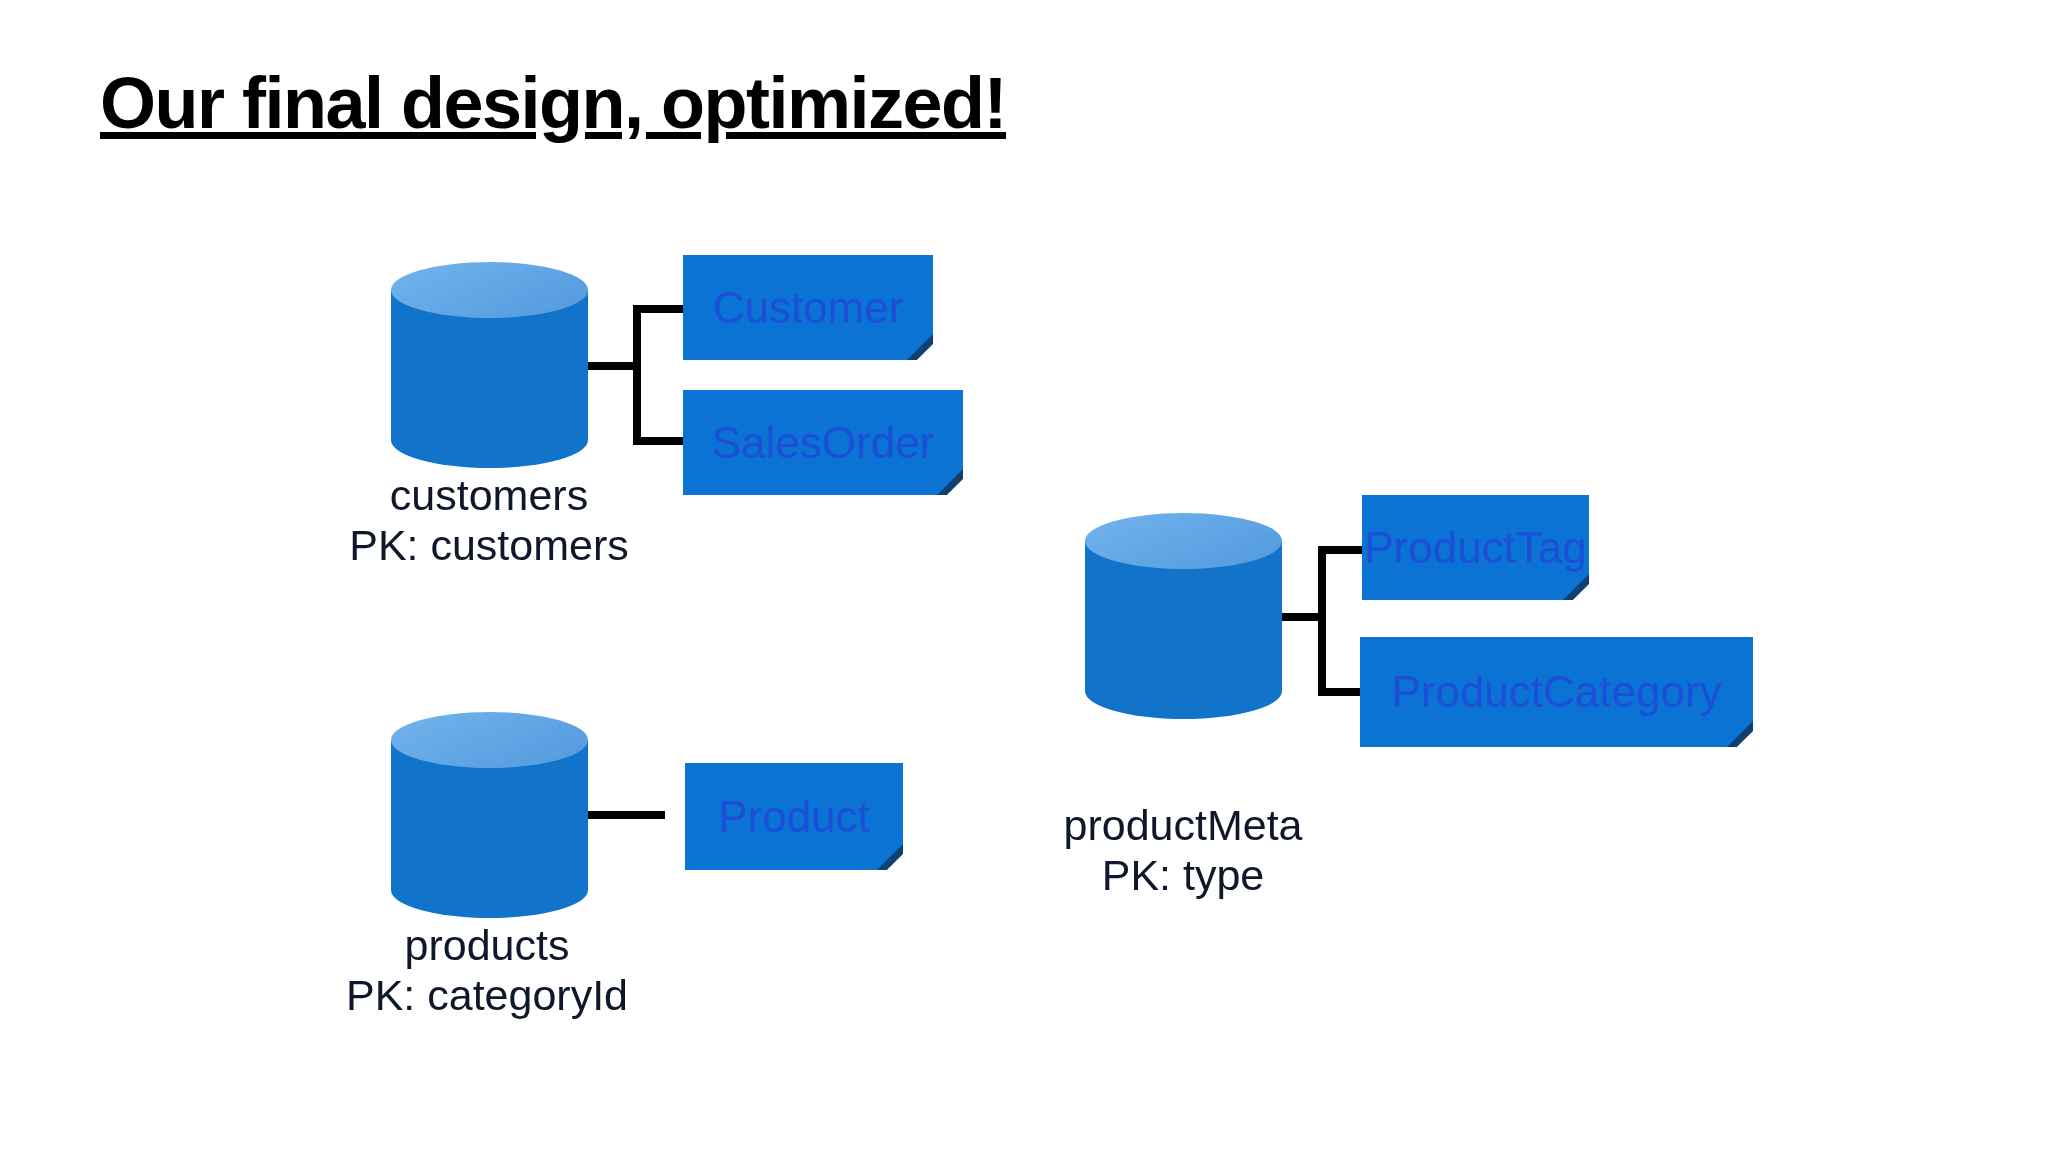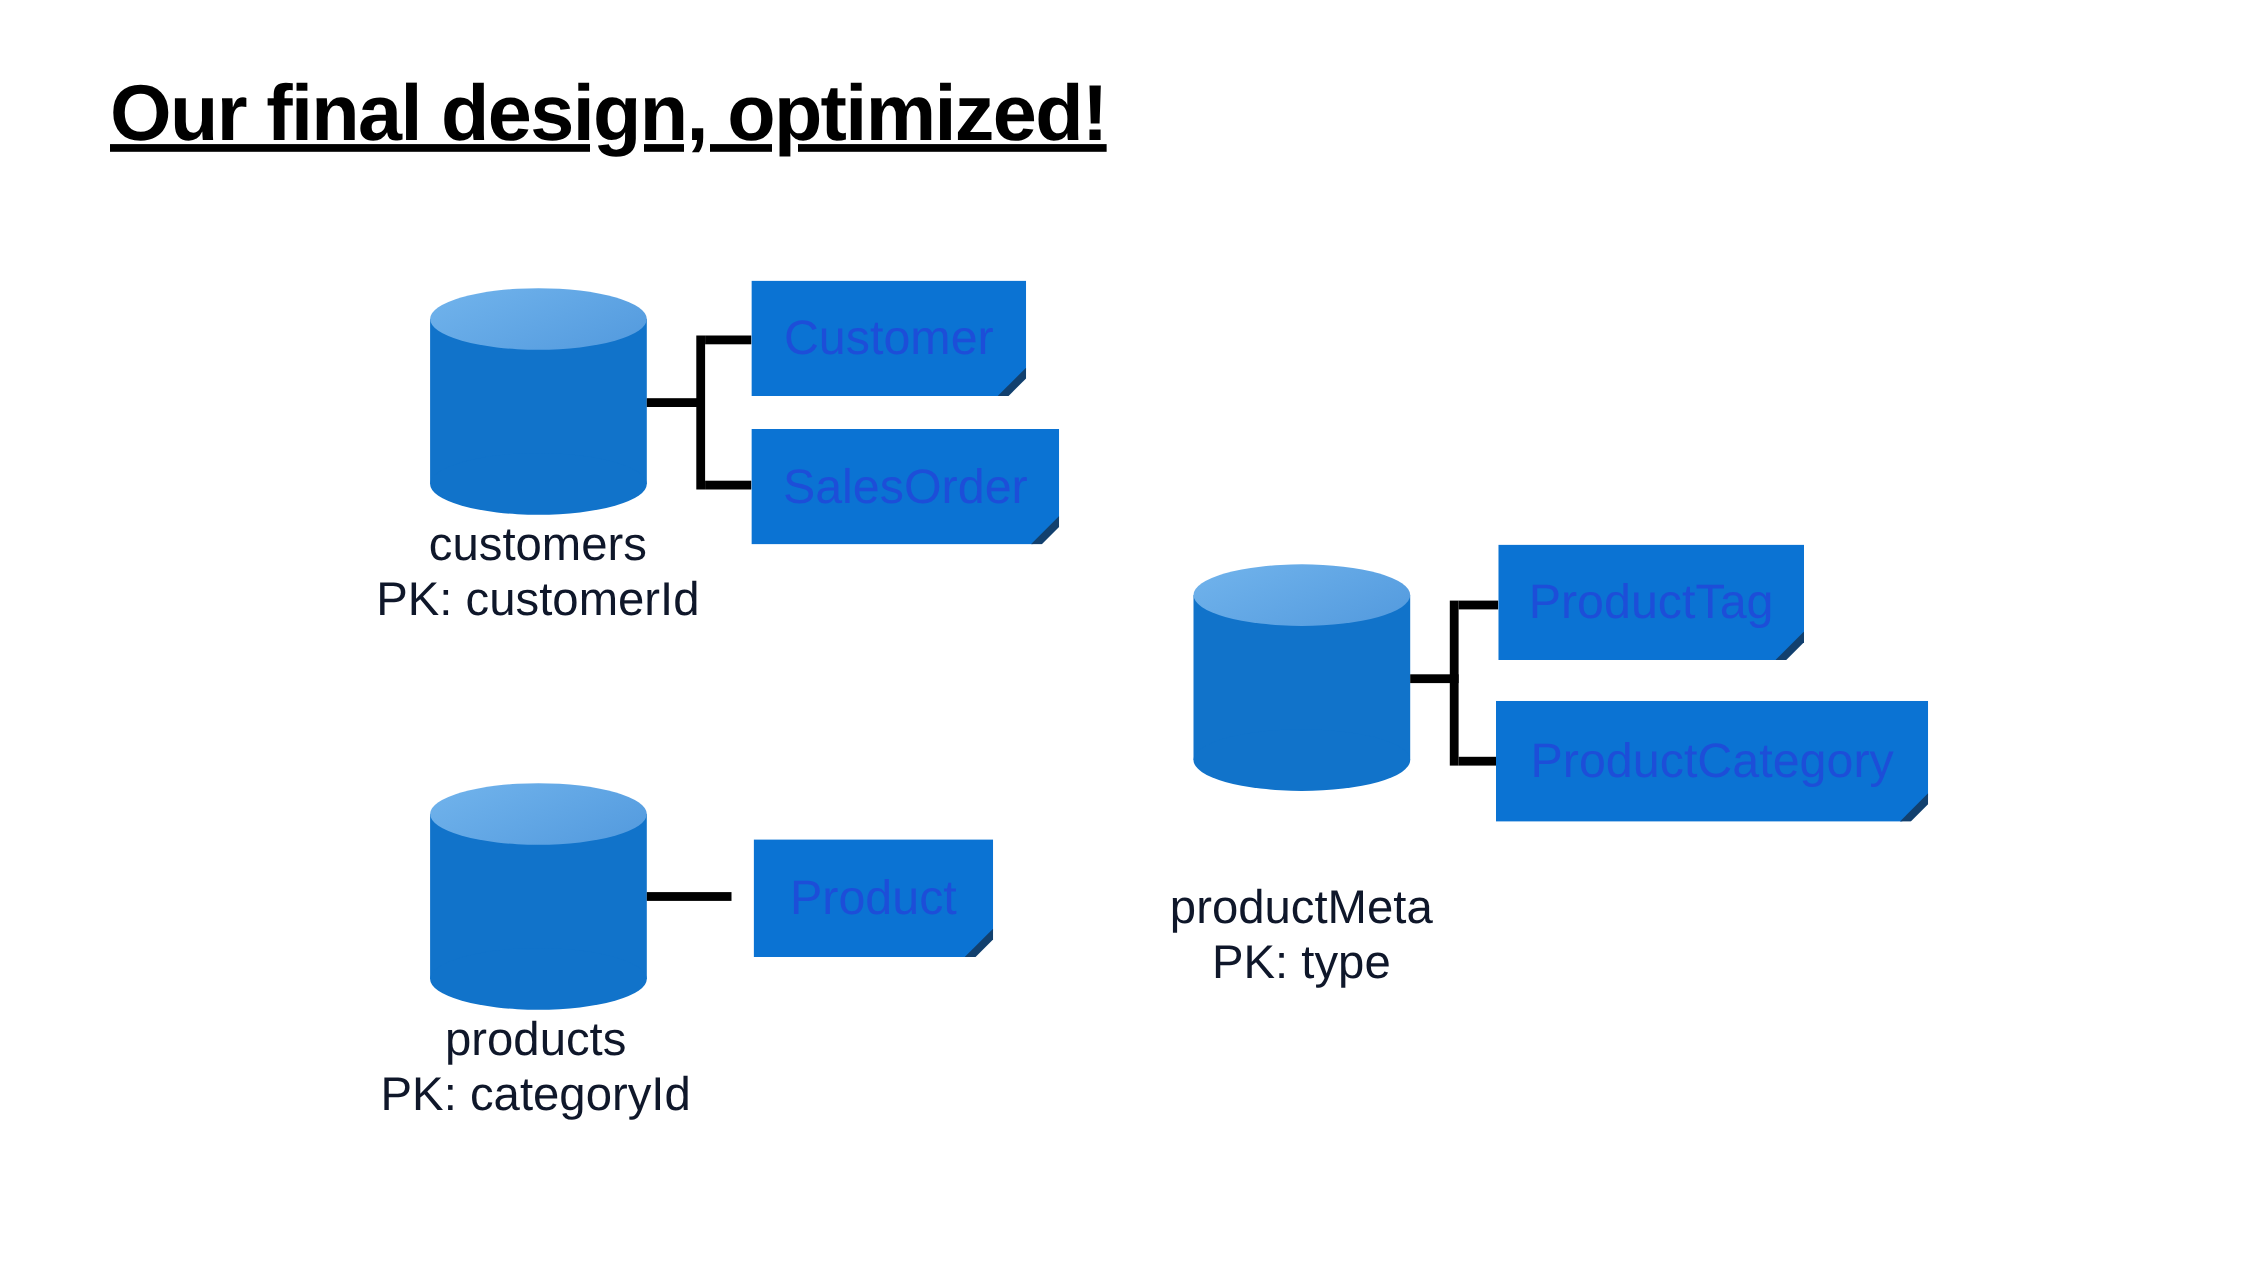--- a/index.html
+++ b/index.html
@@ -117,21 +117,21 @@
 
   <h1 class="title">Our final design, optimized!</h1>
 
   <div class="cylinder" style="left:391px; top:262px;">
     <div class="cyl-body"></div>
     <div class="cyl-bottom"></div>
     <div class="cyl-top"></div>
   </div>
   <div class="db-label" style="left:289px; top:470px;">
     <div>customers</div>
-    <div>PK: customerId</div>
+    <div>PK: customers</div>
   </div>
 
   <div class="wire" style="left:588px; top:362px; width:49px; height:8px;"></div>
   <div class="wire" style="left:633px; top:305px; width:8px; height:140px;"></div>
   <div class="wire" style="left:641px; top:305px; width:42px; height:8px;"></div>
   <div class="wire" style="left:641px; top:437px; width:42px; height:8px;"></div>
 
   <div class="card" style="left:683px; top:255px; width:250px; height:105px;">
     <div class="card-bg"></div>
     <div class="card-fold"></div>
@@ -169,21 +169,21 @@
   <div class="db-label" style="left:983px; top:752px;margin-top:48px;">
     <div>productMeta</div>
     <div>PK: type</div>
   </div>
 
   <div class="wire" style="left:1282px; top:613px; width:44px; height:8px;"></div>
   <div class="wire" style="left:1318px; top:546px; width:8px; height:150px;"></div>
   <div class="wire" style="left:1326px; top:546px; width:36px; height:8px;"></div>
   <div class="wire" style="left:1326px; top:688px; width:34px; height:8px;"></div>
 
-  <div class="card" style="left:1362px; top:495px; width:278px; height:105px;">
+  <div class="card" style="left:1362px; top:495px; width:227px; height:105px;">
     <div class="card-bg"></div>
     <div class="card-fold"></div>
     <span class="card-label">ProductTag</span>
   </div>
   <div class="card" style="left:1360px; top:637px; width:393px; height:110px;">
     <div class="card-bg"></div>
     <div class="card-fold"></div>
     <span class="card-label">ProductCategory</span>
   </div>
 

